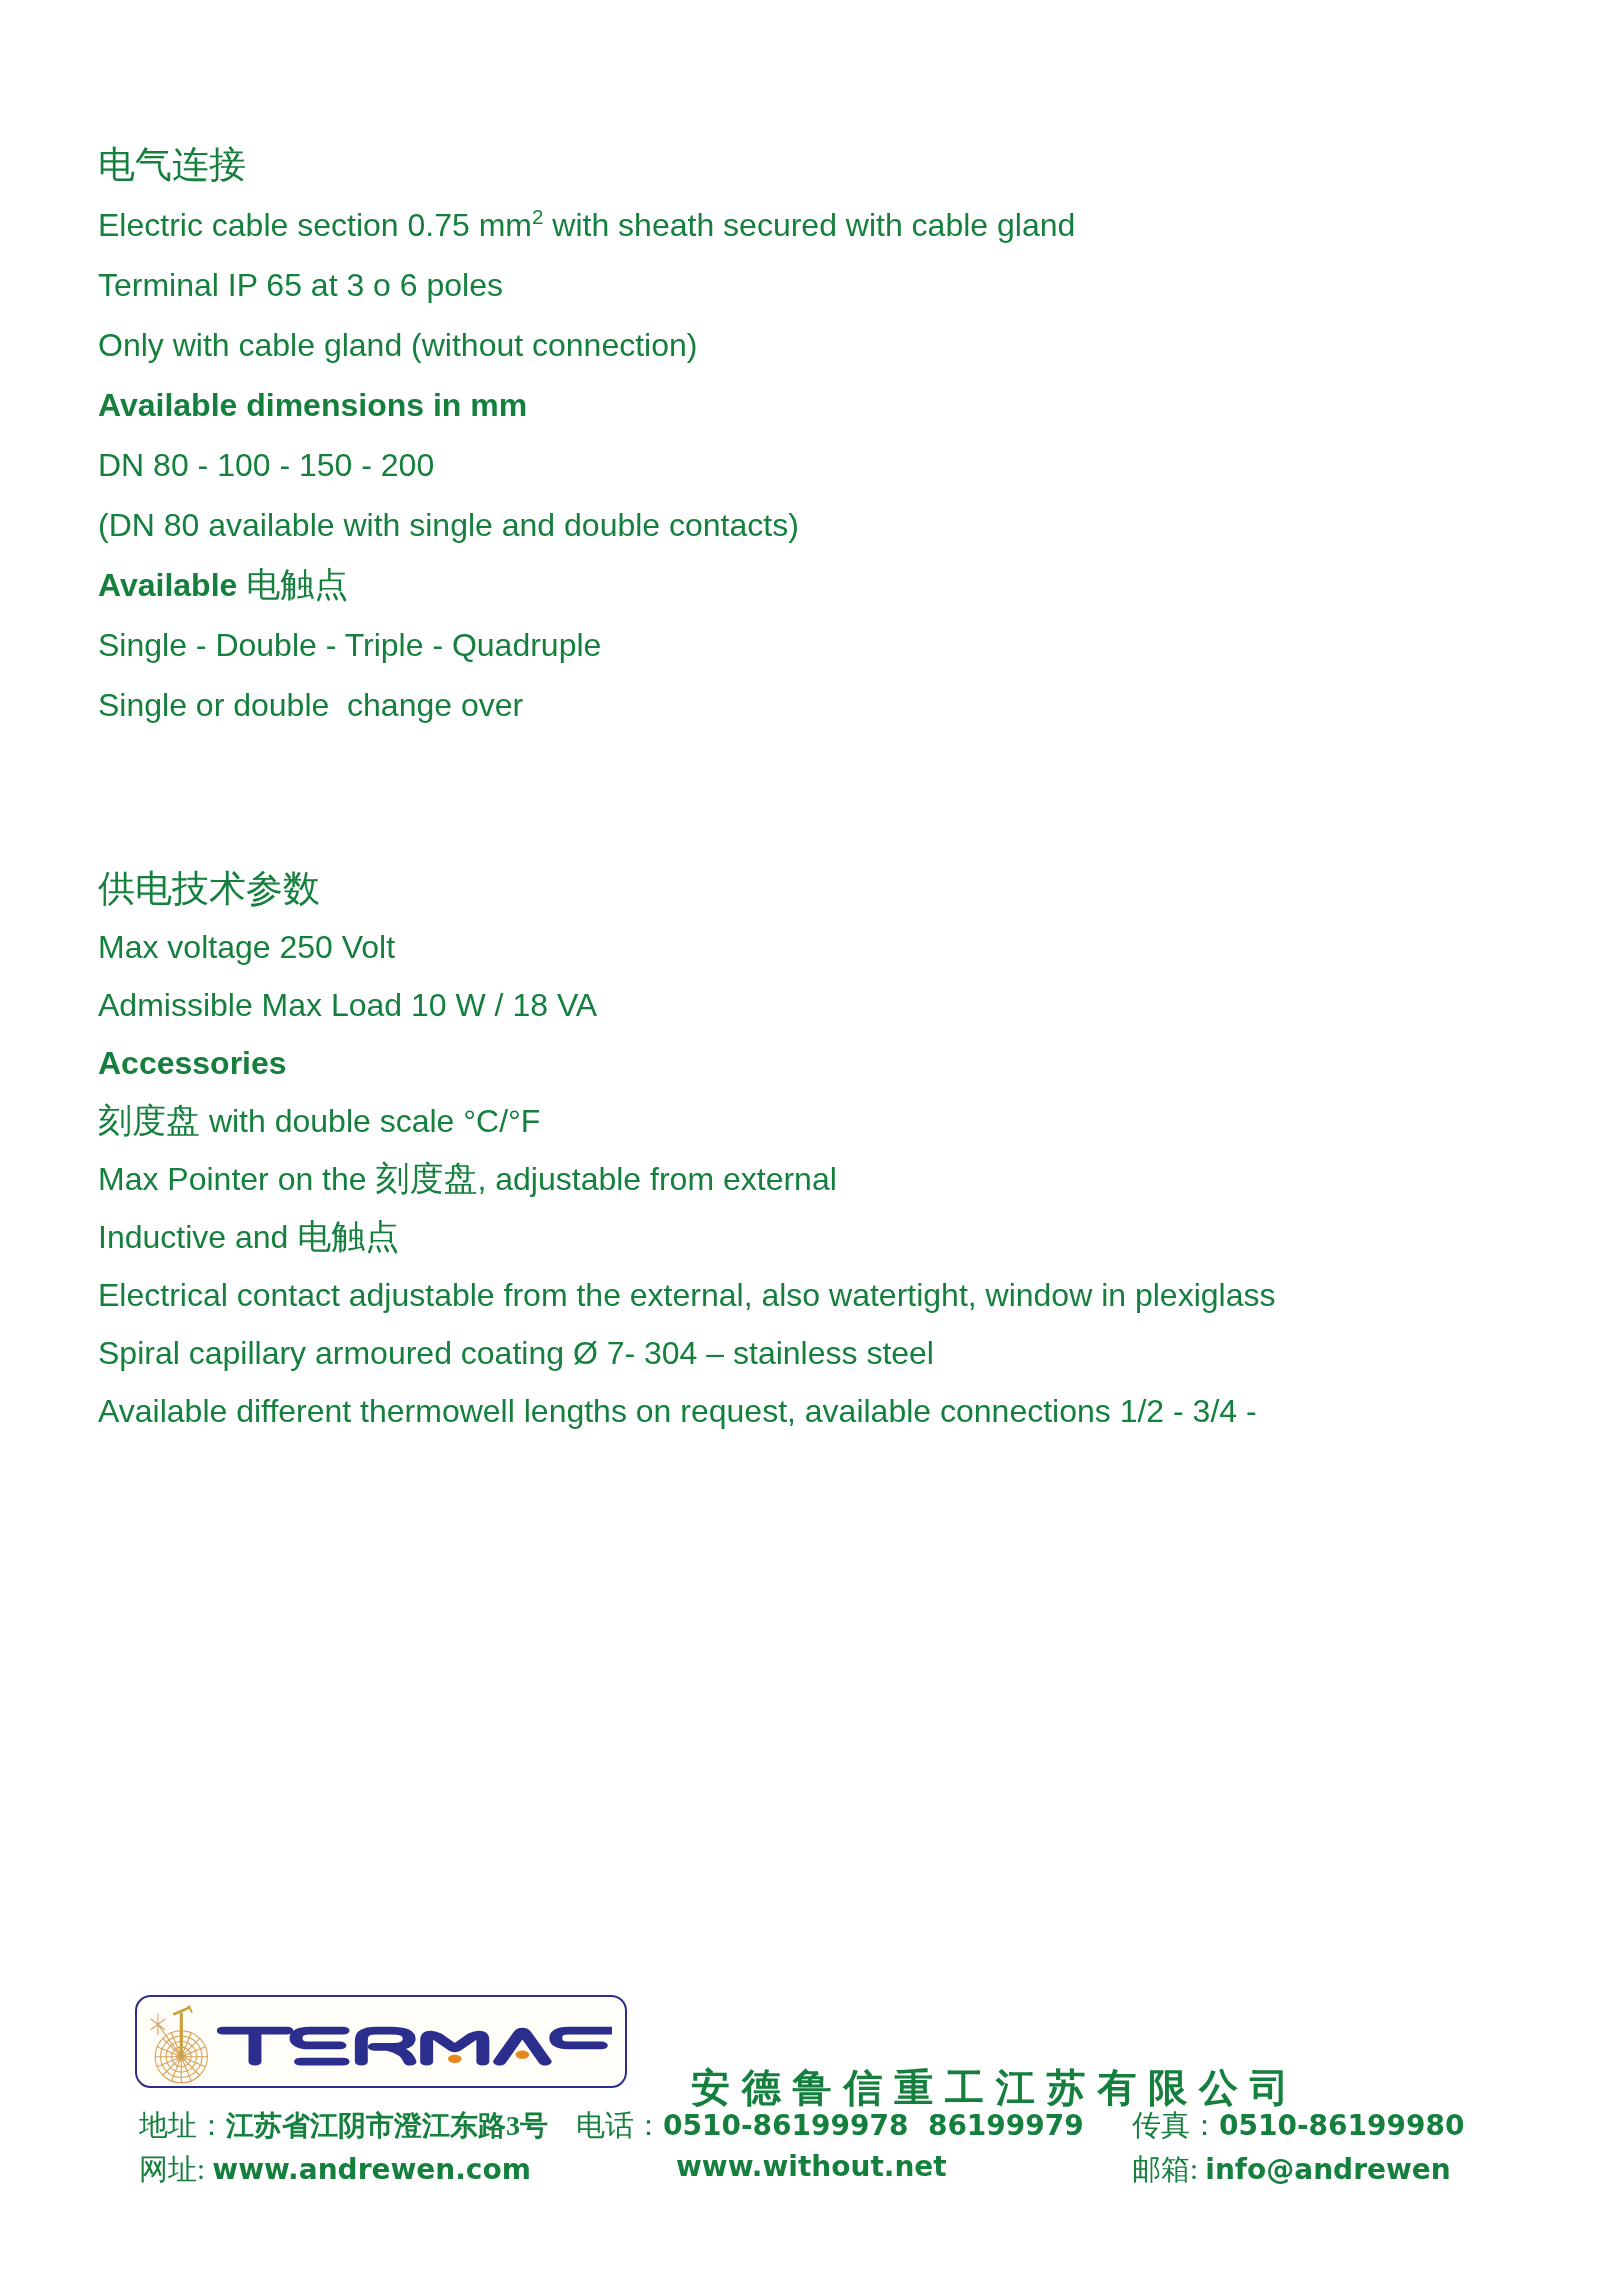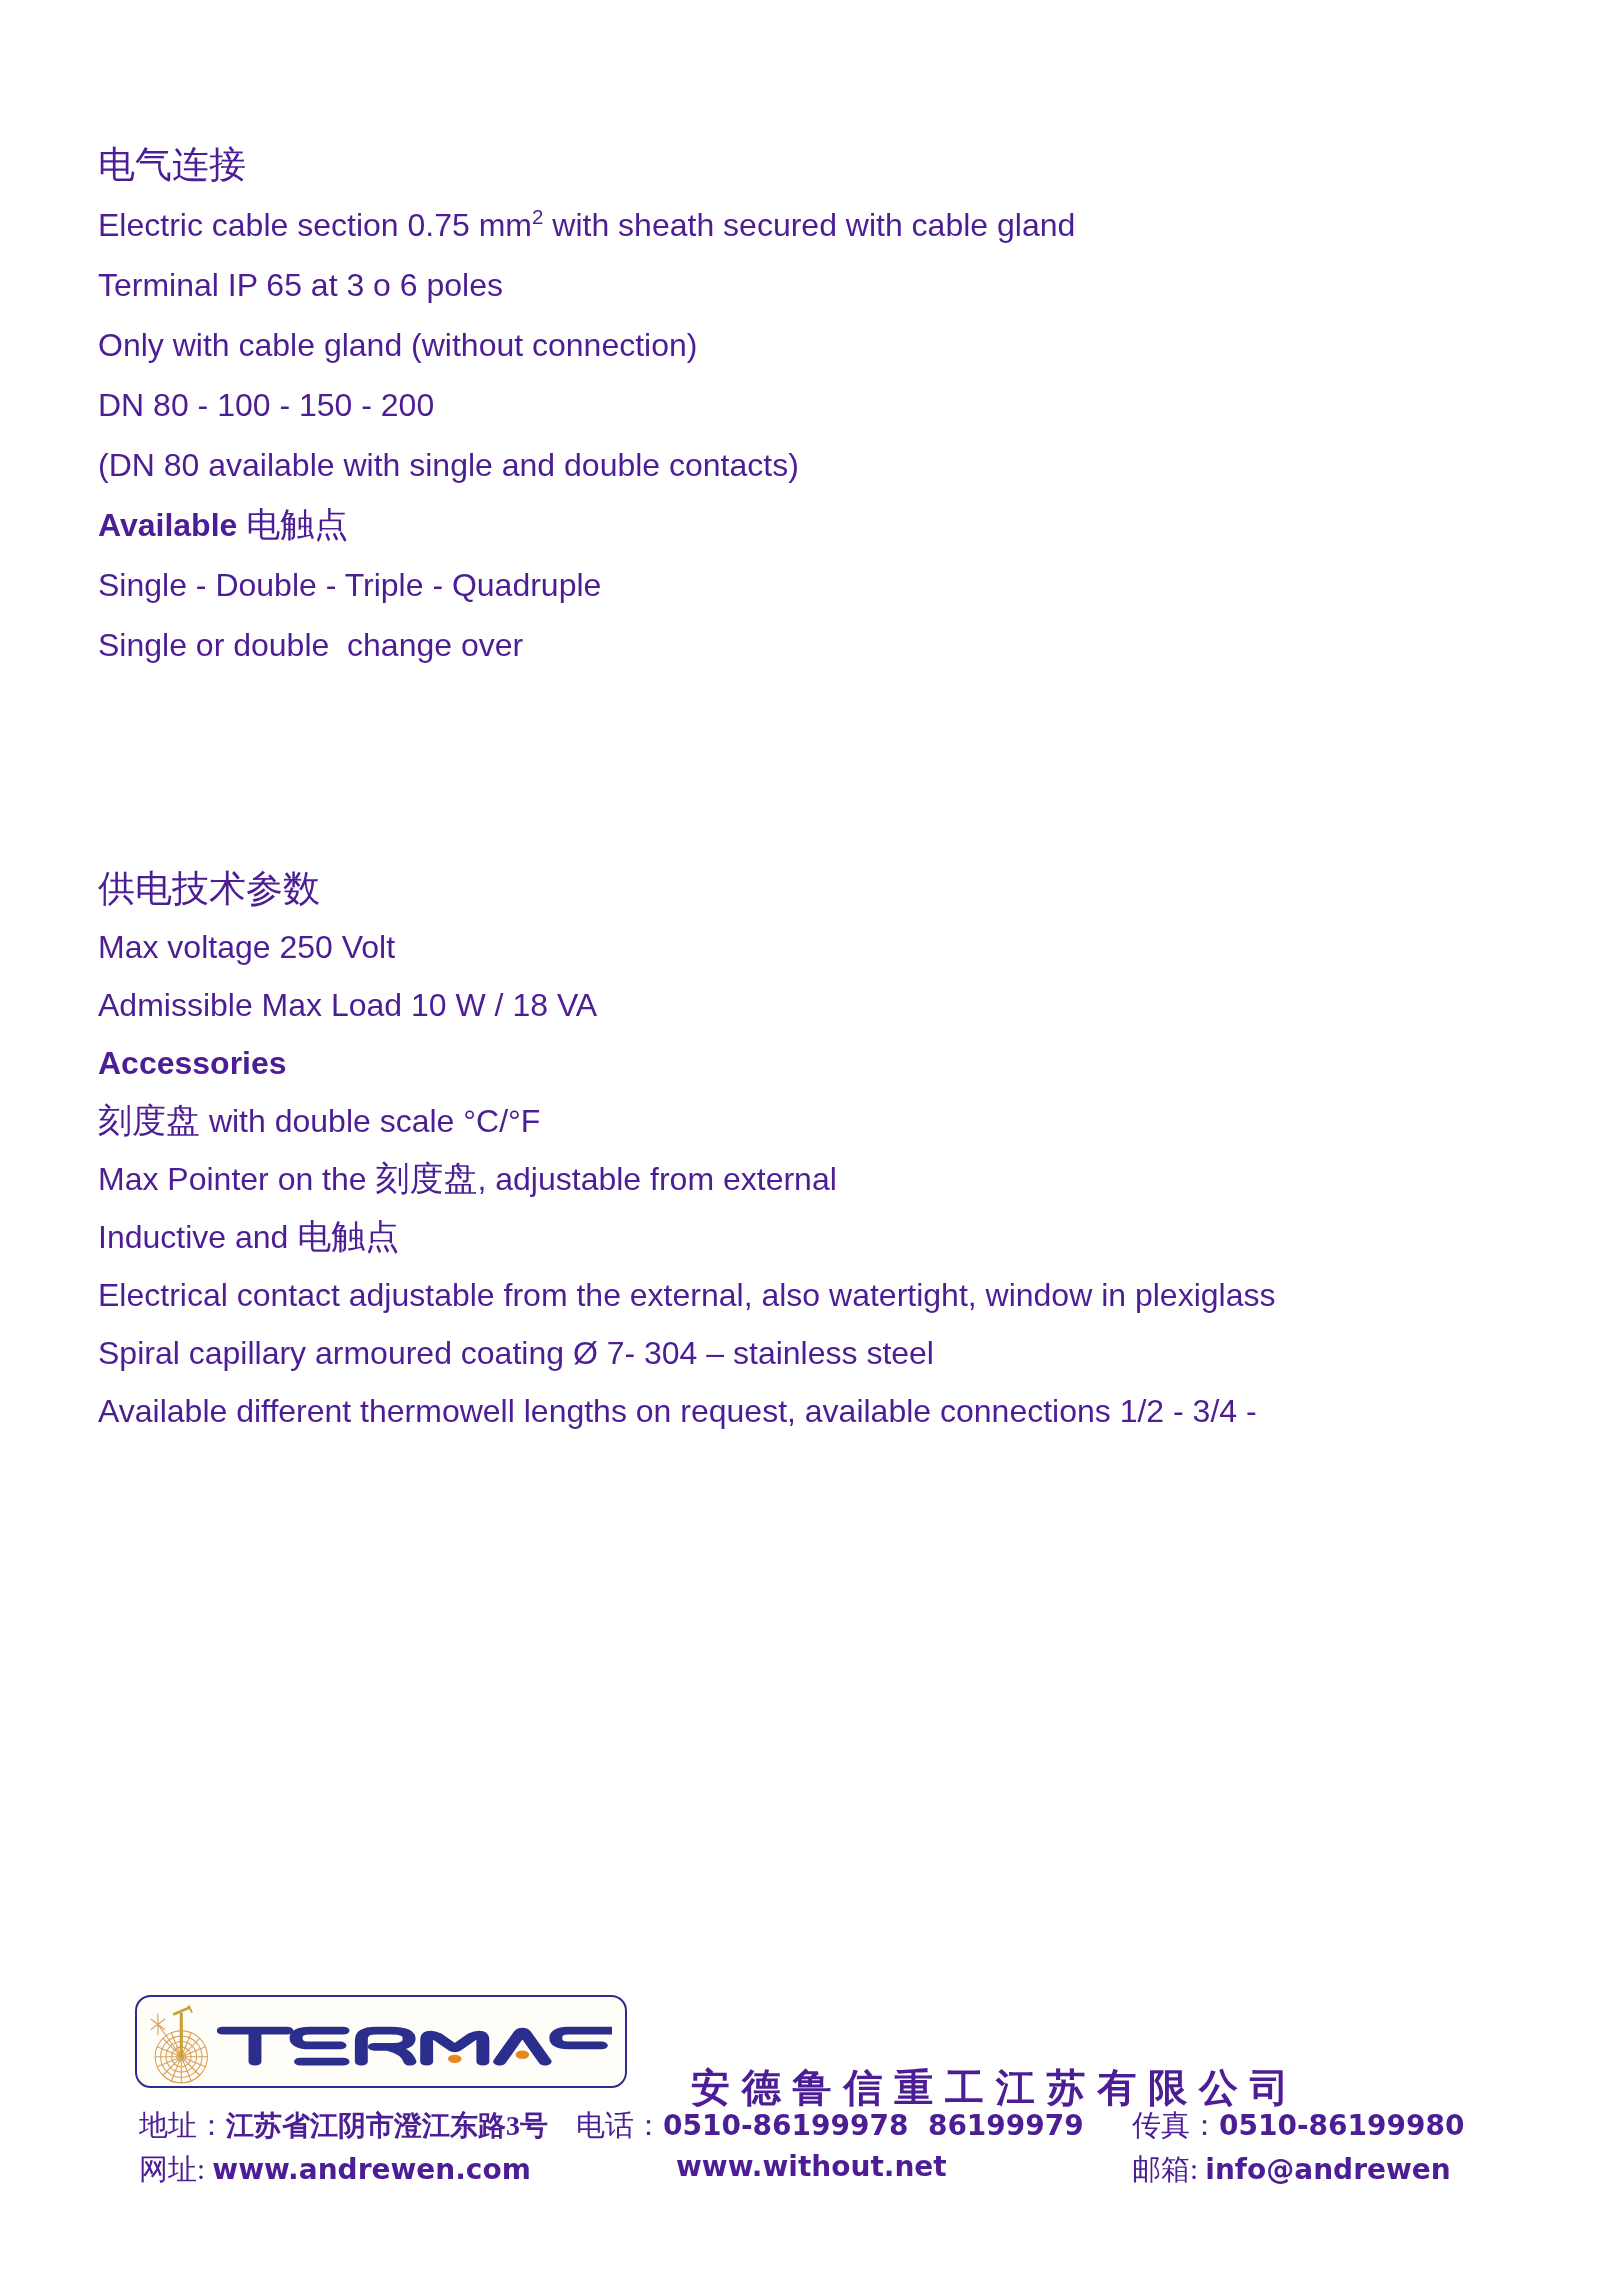--- a/index.html
+++ b/index.html
@@ -1,21 +1,21 @@
 <!DOCTYPE html>
 <html><head>
 <meta charset="utf-8">
 <style>
   html,body{margin:0;padding:0;background:#ffffff;}
   .page{
     position:relative;
     width:1620px;height:2270px;
     background:#ffffff;
     font-family:"Liberation Sans",sans-serif;
-    color:#4c1d95;
+    color:#15803d;
     overflow:hidden;
   }
   .sec{position:absolute;left:98px;font-size:32px;line-height:60px;}
   #sec1{top:135px;}
   #sec2{top:860px;line-height:58px;}
   .line{white-space:pre-wrap;}
   .bold{font-weight:bold;}
   .cjk{font-family:"Liberation Serif","DejaVu Serif",serif;font-size:34px;}
   .heading-cjk{font-family:"Liberation Serif","DejaVu Serif",serif;font-size:37px;font-weight:500;}
   .sup{vertical-align:super;font-size:20.6px;line-height:0;}
@@ -47,20 +47,21 @@
 </head>
 <body>
 
 <div class="page">
 
   <div class="sec" id="sec1">
     <div class="line heading-cjk">电气连接</div>
     <div class="line"><span>Electric cable section 0.75 mm</span><span class="sup">2</span><span> with sheath secured with cable gland</span></div>
     <div class="line">Terminal IP 65 at 3 o 6 poles</div>
     <div class="line">Only with cable gland (without connection)</div>
+    <div class="line bold">Available dimensions in mm</div>
     <div class="line">DN 80 - 100 - 150 - 200</div>
     <div class="line">(DN 80 available with single and double contacts)</div>
     <div class="line"><span class="bold">Available </span><span class="cjk">电触点</span></div>
     <div class="line">Single - Double - Triple - Quadruple</div>
     <div class="line">Single or double  change over</div>
   </div>
 
   <div class="sec" id="sec2">
     <div class="line heading-cjk">供电技术参数</div>
     <div class="line">Max voltage 250 Volt</div>

